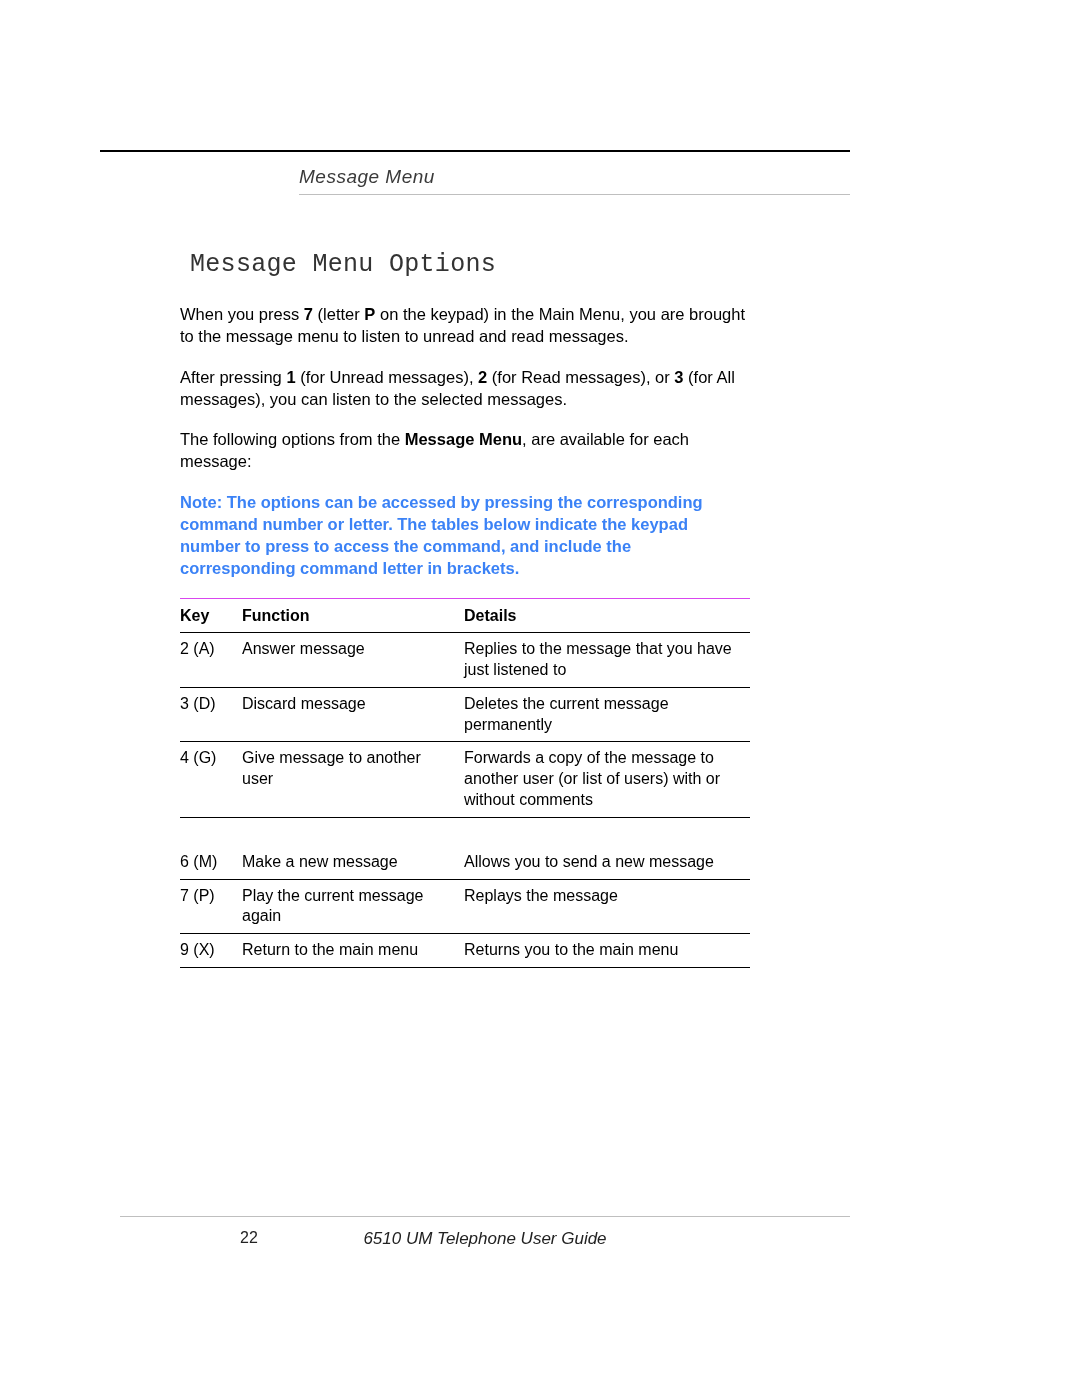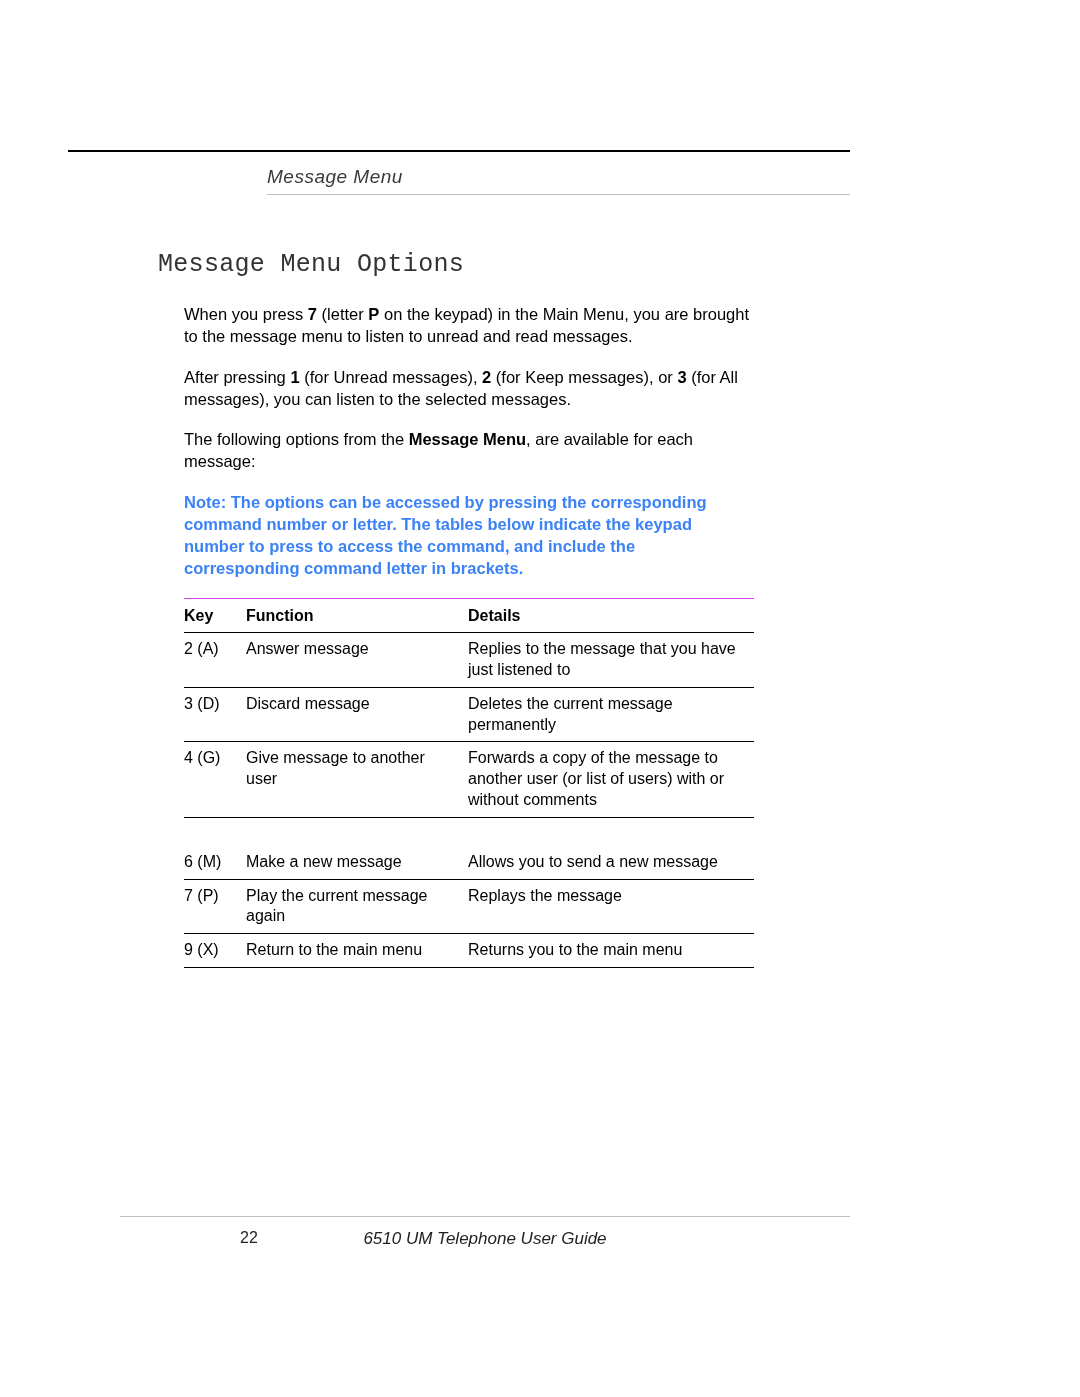--- a/index.html
+++ b/index.html
@@ -7,21 +7,21 @@
     padding: 0;
     background: #fff;
     font-family: Arial, Helvetica, sans-serif;
     color: #000;
   }
   .page {
     width: 1080px;
     height: 1397px;
     position: relative;
     box-sizing: border-box;
-    padding: 150px 230px 0 68px;
+    padding: 150px 230px 0 100px;
   }
   .hrule {
     border: none;
     border-top: 2px solid #000;
     margin: 0 0 10px 0;
   }
   .section-title-wrap {
     margin-left: 199px;
     border-bottom: 1px solid #bfbfbf;
     padding: 4px 0 6px 0;
@@ -35,21 +35,21 @@
   }
   .h2 {
     font-size: 25px;
     color: #333;
     margin: 0 0 24px 90px;
     font-weight: 400;
     letter-spacing: 0.3px;
     font-family: Liberation Mono, monospace;
   }
   .content {
-    margin-left: 116px;
+    margin-left: 80px;
     width: 570px;
     font-size: 16.5px;
     line-height: 1.35;
   }
   .para {
     margin: 0 0 18px 0;
   }
   .note {
     color: #3b82f6;
     font-weight: bold;
@@ -119,21 +119,21 @@
 
   <h2 class="h2">Message Menu Options</h2>
 
   <div class="content">
 
     <p class="para">
       <span>When you press </span><b>7</b><span> (letter </span><b>P</b><span> on the keypad) in the Main Menu, you are brought to the message menu to listen to unread and read messages.</span>
     </p>
 
     <p class="para">
-      <span>After pressing </span><b>1</b><span> (for Unread messages), </span><b>2</b><span> (for Keep messages), or </span><b>3</b><span> (for All messages), you can listen to the selected messages.</span>
+      <span>After pressing </span><b>1</b><span> (for Unread messages), </span><b>2</b><span> (for Read messages), or </span><b>3</b><span> (for All messages), you can listen to the selected messages.</span>
     </p>
 
     <p class="para">
       <span>The following options from the </span><b>Message Menu</b><span>, are available for each message:</span>
     </p>
 
     <p class="para note">Note: The options can be accessed by pressing the corresponding command number or letter. The tables below indicate the keypad number to press to access the command, and include the corresponding command letter in brackets.</p>
 
     <table class="opts">
       <colgroup>

